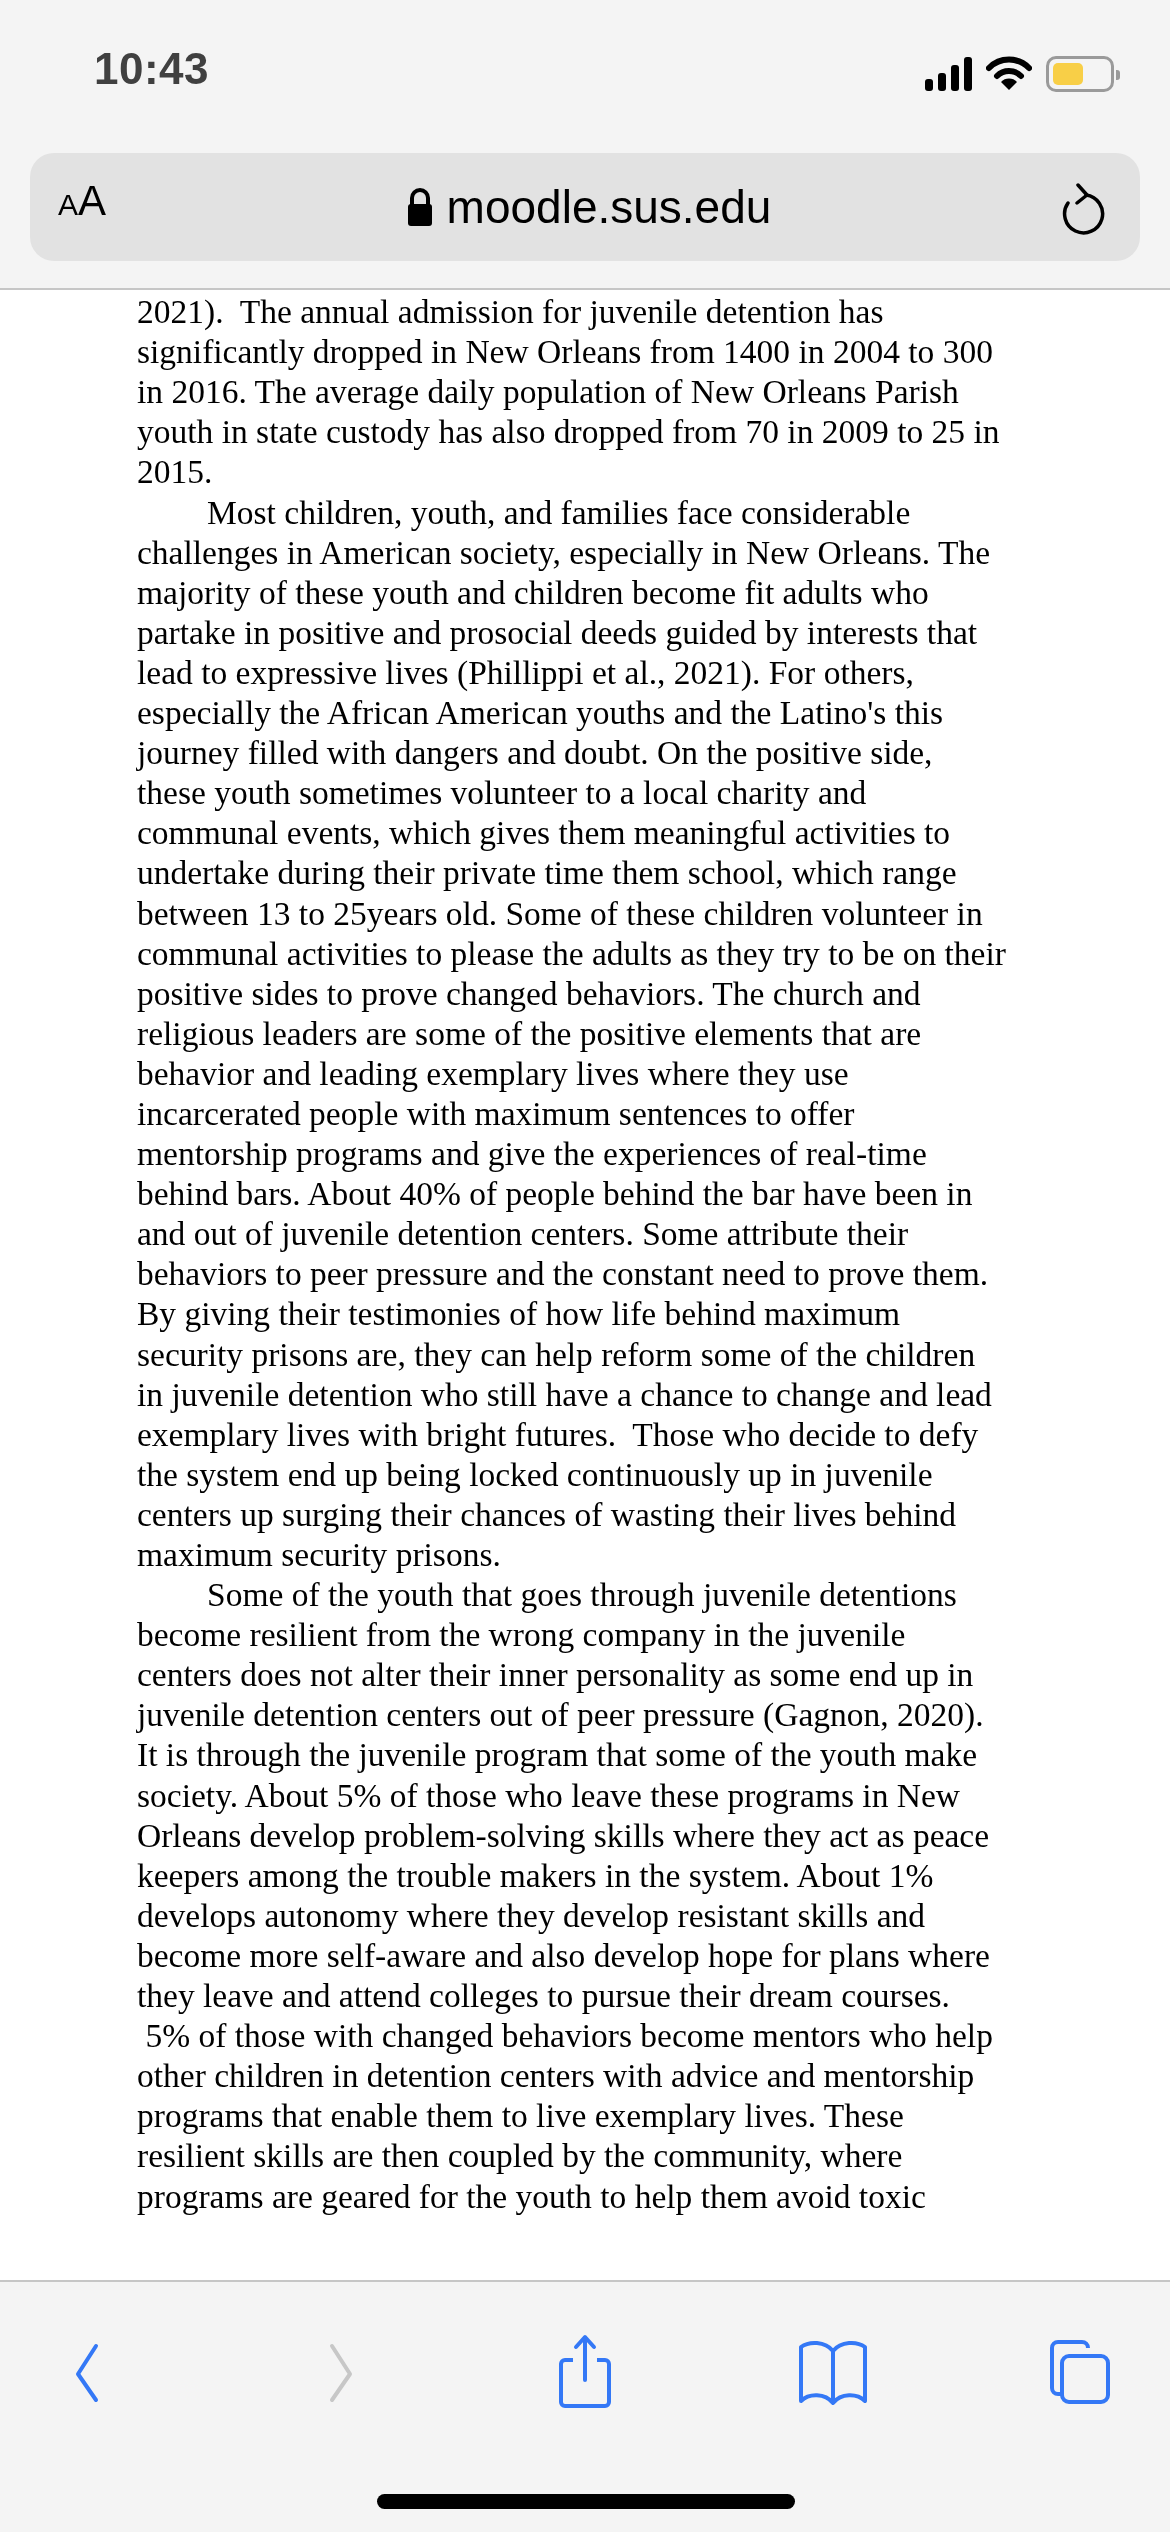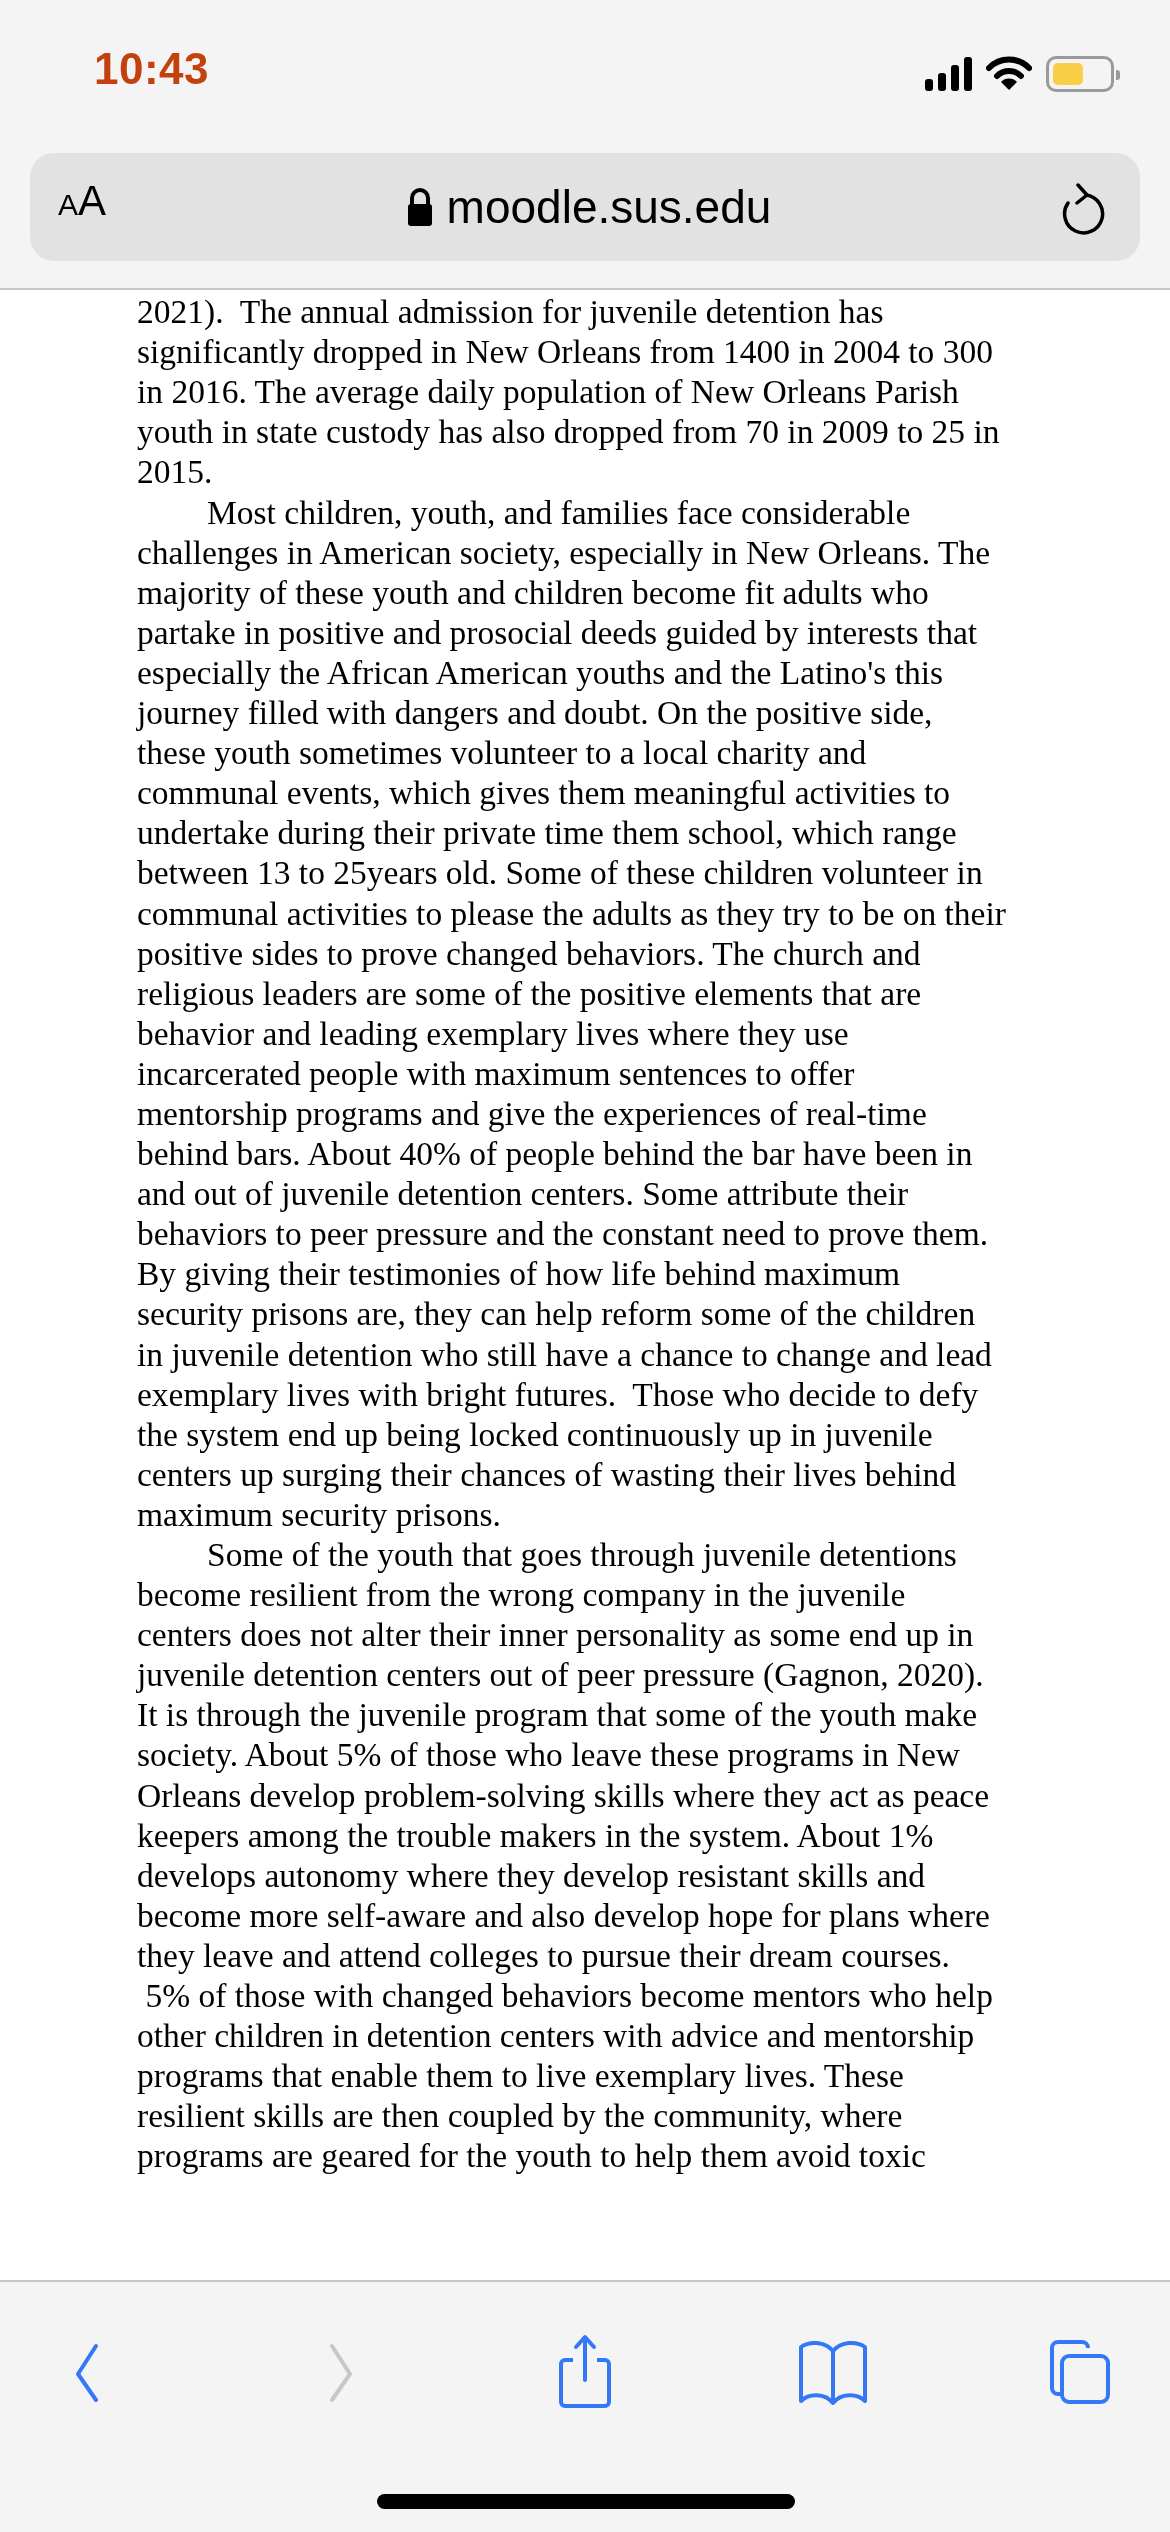--- a/index.html
+++ b/index.html
@@ -6,21 +6,21 @@
   html, body { width: 1170px; height: 2532px; overflow: hidden; background: #ffffff; }
   body { position: relative; font-family: "Liberation Sans", sans-serif; }
 
   .status-bar {
     position: absolute; left: 0; top: 0; width: 1170px; height: 140px;
     background: #f4f4f4;
   }
   .status-time {
     position: absolute; left: 94px; top: 44px;
     font-family: "Liberation Sans", sans-serif; font-weight: 700;
-    font-size: 44px; color: #c2410c; letter-spacing: 0.5px;
+    font-size: 44px; color: #404040; letter-spacing: 0.5px;
   }
   .status-icons { position: absolute; right: 56px; top: 54px; height: 40px; display: flex; align-items: center; gap: 14px; }
   .signal { display: flex; align-items: flex-end; gap: 5px; height: 34px; }
   .signal span { display: block; width: 8px; background: #000; border-radius: 3px; }
   .battery { position: relative; width: 68px; height: 36px; border: 3px solid #9a9a9a; border-radius: 10px; }
   .battery-fill { position: absolute; left: 4px; top: 4px; width: 30px; height: 22px; border-radius: 5px; }
   .battery-cap { position: absolute; right: -9px; top: 11px; width: 4px; height: 10px; background: #9a9a9a; border-radius: 0 3px 3px 0; }
 
   .chrome-top {
     position: absolute; left: 0; top: 140px; width: 1170px; height: 150px;
@@ -118,20 +118,21 @@
     <span class="line" style="color:#000; clip-path: inset(30px 0 0 0);">youth in juvenile detention ... (Phillippi et al.,</span>
     <span class="line">2021).  The annual admission for juvenile detention has</span>
     <span class="line">significantly dropped in New Orleans from 1400 in 2004 to 300</span>
     <span class="line">in 2016. The average daily population of New Orleans Parish</span>
     <span class="line">youth in state custody has also dropped from 70 in 2009 to 25 in</span>
     <span class="line">2015.</span>
     <span class="line indent">Most children, youth, and families face considerable</span>
     <span class="line">challenges in American society, especially in New Orleans. The</span>
     <span class="line">majority of these youth and children become fit adults who</span>
     <span class="line">partake in positive and prosocial deeds guided by interests that</span>
+    <span class="line">lead to expressive lives (Phillippi et al., 2021). For others,</span>
     <span class="line">especially the African American youths and the Latino's this</span>
     <span class="line">journey filled with dangers and doubt. On the positive side,</span>
     <span class="line">these youth sometimes volunteer to a local charity and</span>
     <span class="line">communal events, which gives them meaningful activities to</span>
     <span class="line">undertake during their private time them school, which range</span>
     <span class="line">between 13 to 25years old. Some of these children volunteer in</span>
     <span class="line">communal activities to please the adults as they try to be on their</span>
     <span class="line">positive sides to prove changed behaviors. The church and</span>
     <span class="line">religious leaders are some of the positive elements that are</span>
     <span class="line">behavior and leading exemplary lives where they use</span>

